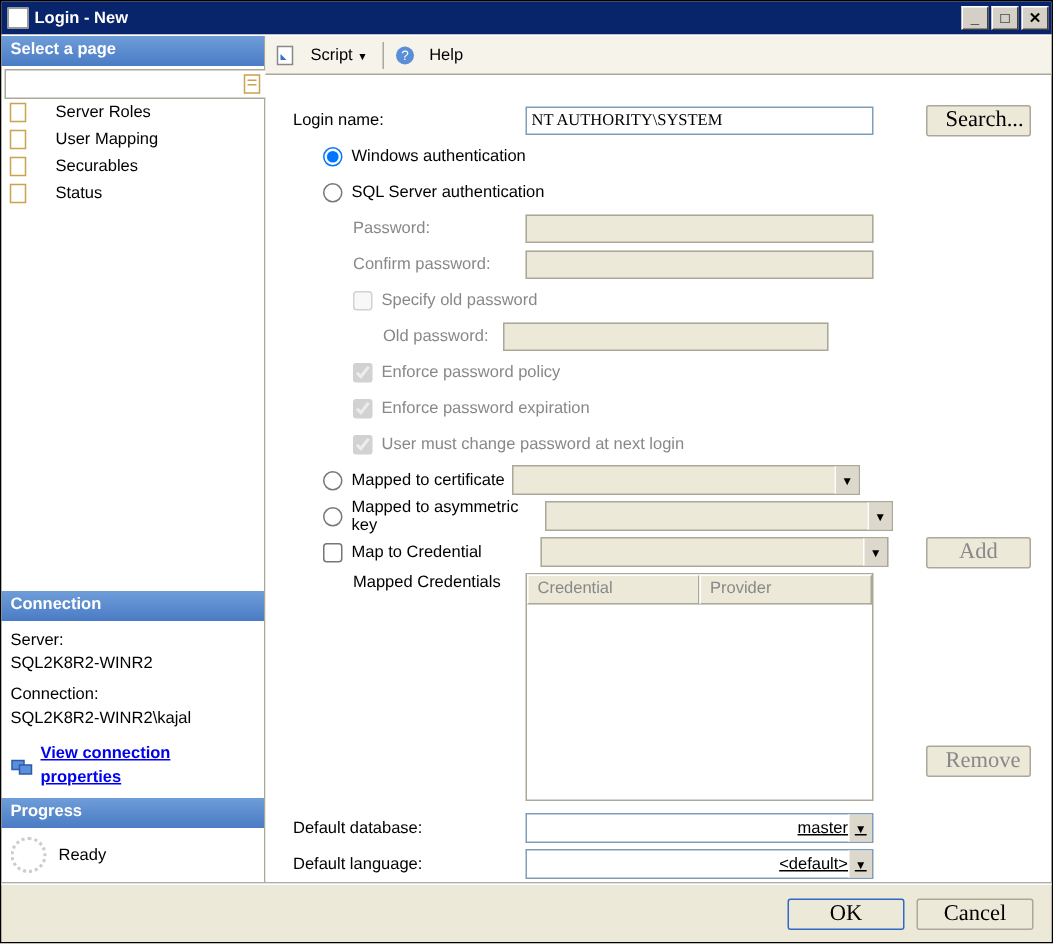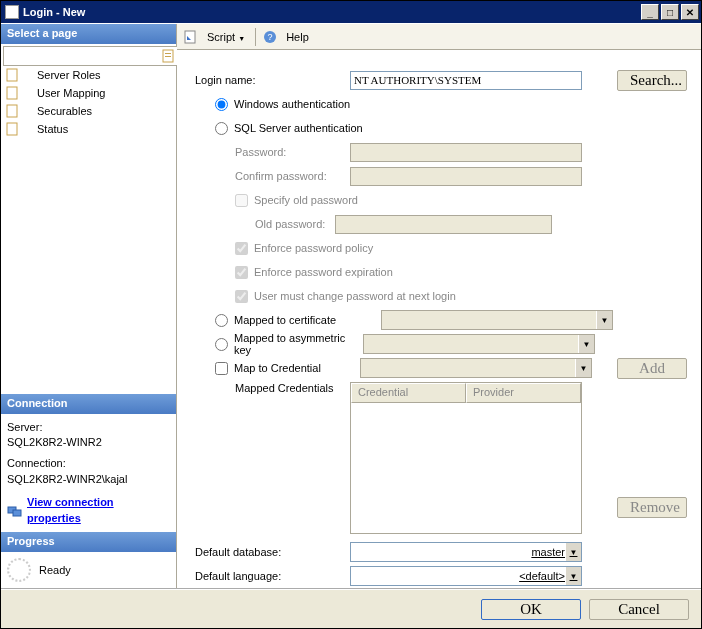--- a/index.html
+++ b/index.html
@@ -38,21 +38,21 @@
 .btn:disabled { color: #888; }
 .radio { margin: 0 6px 0 20px; }
 .chk { margin: 0 6px 0 40px; }
 .sel { width: 232px; height: 20px; border: 1px solid #aca899; background: #ece9d8; display: flex; align-items: center; justify-content: flex-end; }
 .sel.en { border-color: #7f9db9; background: #fff; justify-content: flex-end; padding-left: 4px; text-decoration: underline; }
 .sel-arrow { width: 16px; height: 18px; background: #dcd8cc; border-left: 1px solid #fff; display: flex; align-items: center; justify-content: center; font-size: 8px; }
 .credgrid { width: 232px; height: 152px; border: 1px solid #aca899; background: #fff; display:flex; flex-direction:column; }
 .credhdr { display: flex; height: 20px; }
 .credhdr div { flex: 1; border: 1px solid #fff; border-right-color: #aca899; border-bottom-color: #aca899; background: #ece9d8; padding: 2px 6px; color: #888; }
 .bottom { height: 40px; border-top: 2px groove #fff; display: flex; align-items: center; justify-content: flex-end; padding: 0 12px; gap: 8px; background: #ece9d8; }
-.bottom .btn { width: 100px; }
+.bottom .btn { width: 78px; }
 svg { display: block; }
 </style>
 </head>
 <body>
 
 <div class="window">
   <div class="titlebar">
     <span class="ticon"></span>
     <span>Login - New</span>
     <span class="spacer"></span>
@@ -188,21 +188,21 @@
         <div class="row">
             <input type="checkbox" class="chk" checked="" disabled="" style="">
             <span class="disabled">Enforce password expiration</span>
           </div>
         <div class="row">
             <input type="checkbox" class="chk" checked="" disabled="" style="">
             <span class="disabled">User must change password at next login</span>
           </div>
         <div class="row">
             <input type="radio" class="radio" style="">
-            <span style="width:147px">Mapped to certificate</span>
+            <span style="width:107px">Mapped to certificate</span>
             <div class="sel">
               <div class="sel-arrow">▼</div>
             </div>
           </div>
         <div class="row">
             <input type="radio" class="radio" style="">
             <span style="width:129px">Mapped to asymmetric key</span>
             <div class="sel">
               <div class="sel-arrow">▼</div>
             </div>

